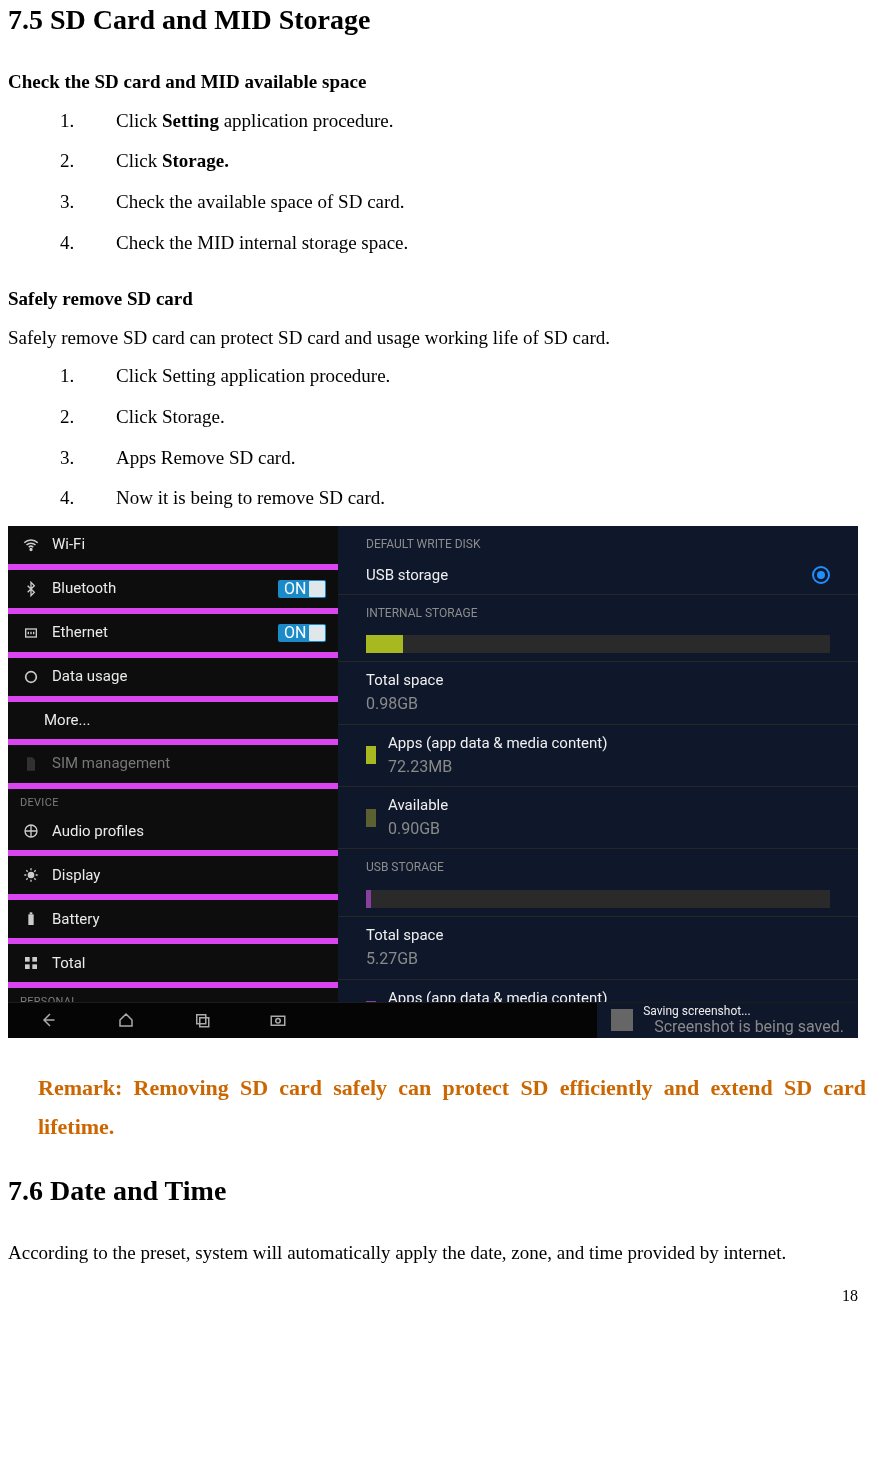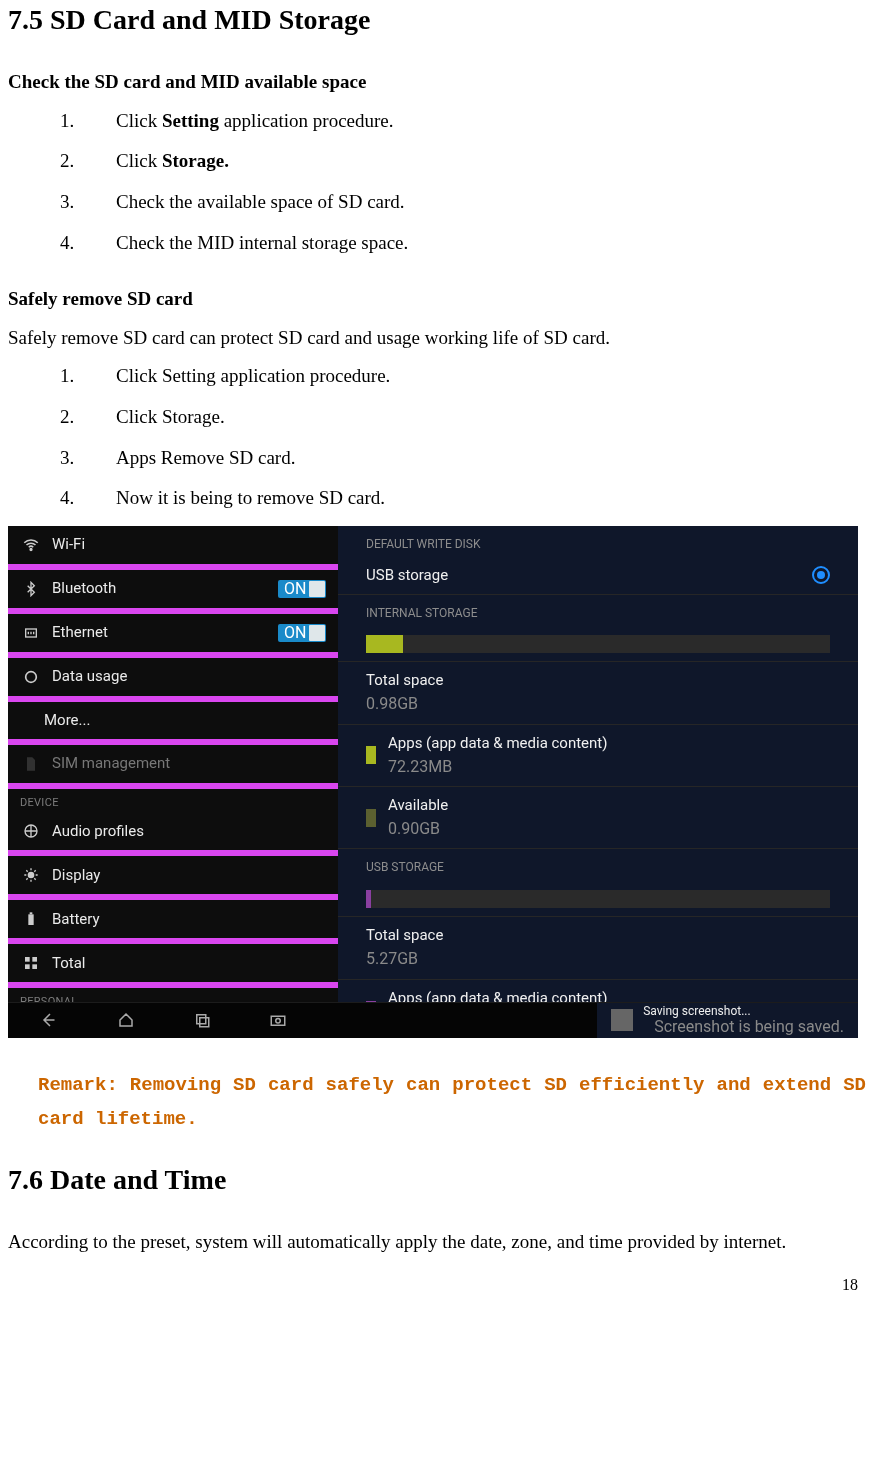--- a/index.html
+++ b/index.html
@@ -41,25 +41,24 @@
       text-align: left;
       padding-left: 52px;
       padding-right: 18px;
       box-sizing: content-box;
     }
     ol.numbered li .txt { flex: 1; }
     ol.numbered li .txt b { font-weight: bold; }
     .remark {
       color: #cc6600;
       font-weight: bold;
-      font-size: 19px;
+      font-size: 22px;
       text-align: justify;
       margin: 30px 0 24px 30px;
       line-height: 1.8;
-      font-family: Liberation Mono, monospace;
     }
     .page-num {
       text-align: right;
       font-size: 16px;
       margin-top: 18px;
       padding-right: 8px;
     }
 
     
     .screenshot {

